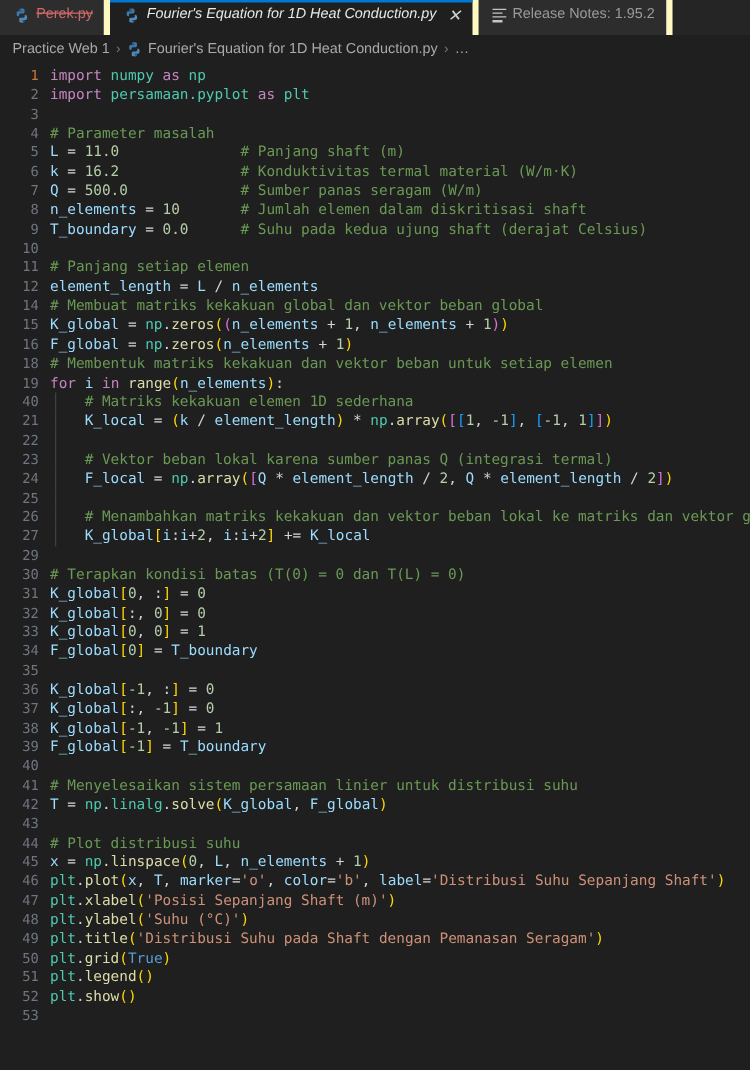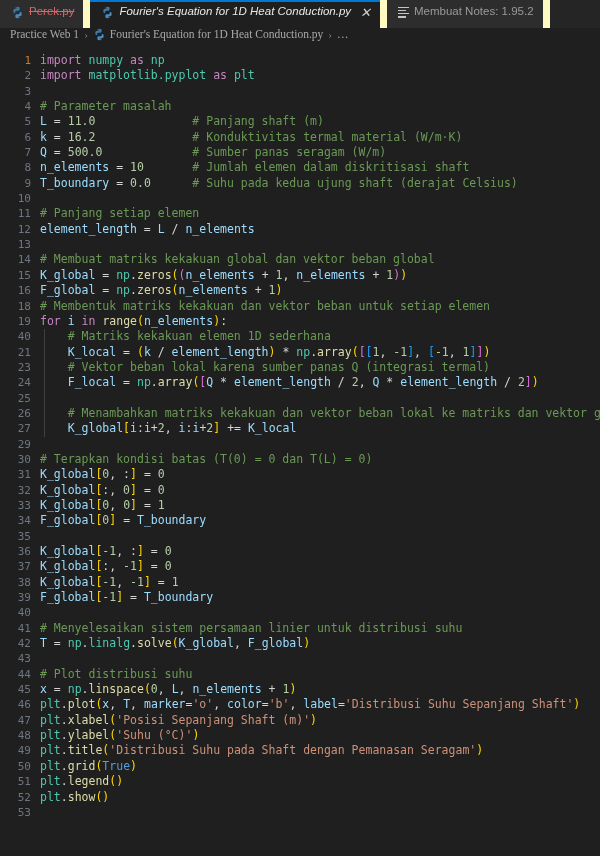--- a/index.html
+++ b/index.html
@@ -19,21 +19,21 @@
     align-items: stretch;
     flex: 0 0 28px;
     overflow: hidden;
   }
   .tab {
     display: flex;
     align-items: center;
     gap: 5px;
     padding: 0 9px 4px 11px;
     background: #2d2d2d;
-    border-right: 7px solid #fef9c3;
+    border-right: 5px solid #fef9c3;
     font-family: "Liberation Sans", sans-serif;
     font-size: 11.5px;
     color: #9a9a9a;
     white-space: nowrap;
     position: relative;
     cursor: pointer;
   }
   .tab.active {
     background: #1f1f1f;
     color: #e8e8e8;
@@ -70,24 +70,24 @@
   .notes-icon i:nth-child(3){ width: 100%; }
   .notes-icon i:nth-child(4){ width: 70%; }
   .tabfill { flex: 1 1 auto; background: #252526; border-left: 1px solid #252526;}
 
   
   .breadcrumb {
     height: 22px;
     flex: 0 0 22px;
     background: #1f1f1f;
     display: flex;
-    align-items: flex-start;
+    align-items: center;
     gap: 4px;
     padding: 0 0 0 10px;
-    font-family: Liberation Serif, serif;
+    font-family: Liberation Sans, sans-serif;
     font-size: 11.5px;
     color: #a9a9a9;
     white-space: nowrap;
   }
   .bc-sep { color: #7a7a7a; font-size: 11px; padding: 0 1px; }
   .bc-item { cursor: pointer; }
 
   
   .editor {
     flex: 1 1 auto;
@@ -169,60 +169,60 @@
     <span class="tab-close">✕</span>
   </div>
 
   <div class="tab">
     <span class="notes-icon">
         <i></i>
         <i></i>
         <i></i>
         <i></i>
       </span>
-    <span class="tab-label">Membuat Notes: 1.95.2</span>
+    <span class="tab-label">Release Notes: 1.95.2</span>
   </div>
 
   <div class="tabfill"></div>
 </div>
 
 <div class="breadcrumb">
   <span class="bc-item">Practice Web 1</span>
   <span class="bc-sep">›</span>
   <svg class="py-icon" viewBox="0 0 16 16">
     <path fill="#3c78aa" d="M7.9 1C5.3 1 5.5 2.1 5.5 2.1v1.2h2.5v.4H4.5S2.8 3.5 2.8 6.1c0 2.6 1.5 2.5 1.5 2.5h.9V7.3s0-1.5 1.5-1.5h2.5s1.4 0 1.4-1.4V2.4S10.8 1 7.9 1zM6.5 1.8c.3 0 .5.2.5.5s-.2.5-.5.5-.5-.2-.5-.5.2-.5.5-.5z"></path>
     <path fill="#4b8bbe" d="M8.1 15c2.6 0 2.4-1.1 2.4-1.1v-1.2H8v-.4h3.5s1.7.2 1.7-2.4c0-2.6-1.5-2.5-1.5-2.5h-.9v1.3s0 1.5-1.5 1.5H6.8s-1.4 0-1.4 1.4v2S5.2 15 8.1 15zm1.4-.8a.5.5 0 1 1 0-1 .5.5 0 0 1 0 1z"></path>
   </svg>
   <span class="bc-item">Fourier's Equation for 1D Heat Conduction.py</span>
   <span class="bc-sep">›</span>
   <span class="bc-item">…</span>
 </div>
 
 <div class="editor">
   <div class="code-area" id="code-area">
       <div class="line current"><div class="ln">1</div><div class="code"><span class="kw">import</span><span class="op"> </span><span class="mod">numpy</span><span class="op"> </span><span class="kw">as</span><span class="op"> </span><span class="mod">np</span></div></div>
-      <div class="line"><div class="ln">2</div><div class="code"><span class="kw">import</span><span class="op"> </span><span class="mod">matplotlib.pyplot</span><span class="op"> </span><span class="kw">as</span><span class="op"> </span><span class="mod">plt</span></div></div>
+      <div class="line"><div class="ln">2</div><div class="code"><span class="kw">import</span><span class="op"> </span><span class="mod">persamaan.pyplot</span><span class="op"> </span><span class="kw">as</span><span class="op"> </span><span class="mod">plt</span></div></div>
       <div class="line"><div class="ln">3</div><div class="code"></div></div>
       <div class="line"><div class="ln">4</div><div class="code"><span class="cmt"># Parameter masalah</span></div></div>
       <div class="line"><div class="ln">5</div><div class="code"><span class="var">L</span><span class="op"> = </span><span class="num">11.0</span><span class="op">              </span><span class="cmt"># Panjang shaft (m)</span></div></div>
       <div class="line"><div class="ln">6</div><div class="code"><span class="var">k</span><span class="op"> = </span><span class="num">16.2</span><span class="op">              </span><span class="cmt"># Konduktivitas termal material (W/m·K)</span></div></div>
       <div class="line"><div class="ln">7</div><div class="code"><span class="var">Q</span><span class="op"> = </span><span class="num">500.0</span><span class="op">             </span><span class="cmt"># Sumber panas seragam (W/m)</span></div></div>
       <div class="line"><div class="ln">8</div><div class="code"><span class="var">n_elements</span><span class="op"> = </span><span class="num">10</span><span class="op">       </span><span class="cmt"># Jumlah elemen dalam diskritisasi shaft</span></div></div>
       <div class="line"><div class="ln">9</div><div class="code"><span class="var">T_boundary</span><span class="op"> = </span><span class="num">0.0</span><span class="op">      </span><span class="cmt"># Suhu pada kedua ujung shaft (derajat Celsius)</span></div></div>
       <div class="line"><div class="ln">10</div><div class="code"></div></div>
       <div class="line"><div class="ln">11</div><div class="code"><span class="cmt"># Panjang setiap elemen</span></div></div>
       <div class="line"><div class="ln">12</div><div class="code"><span class="var">element_length</span><span class="op"> = </span><span class="var">L</span><span class="op"> / </span><span class="var">n_elements</span></div></div>
-      <div class="line"><div class="ln">13</div><div class="code"></div></div>
       <div class="line"><div class="ln">14</div><div class="code"><span class="cmt"># Membuat matriks kekakuan global dan vektor beban global</span></div></div>
       <div class="line"><div class="ln">15</div><div class="code"><span class="var">K_global</span><span class="op"> = </span><span class="mod">np</span><span class="op">.</span><span class="fn">zeros</span><span class="bl">(</span><span class="b2">(</span><span class="var">n_elements</span><span class="op"> + </span><span class="num">1</span><span class="op">, </span><span class="var">n_elements</span><span class="op"> + </span><span class="num">1</span><span class="b2">)</span><span class="bl">)</span></div></div>
       <div class="line"><div class="ln">16</div><div class="code"><span class="var">F_global</span><span class="op"> = </span><span class="mod">np</span><span class="op">.</span><span class="fn">zeros</span><span class="bl">(</span><span class="var">n_elements</span><span class="op"> + </span><span class="num">1</span><span class="bl">)</span></div></div>
       <div class="line"><div class="ln">18</div><div class="code"><span class="cmt"># Membentuk matriks kekakuan dan vektor beban untuk setiap elemen</span></div></div>
       <div class="line"><div class="ln">19</div><div class="code"><span class="kw">for</span><span class="op"> </span><span class="var">i</span><span class="op"> </span><span class="kw">in</span><span class="op"> </span><span class="fn">range</span><span class="bl">(</span><span class="var">n_elements</span><span class="bl">)</span><span class="op">:</span></div></div>
       <div class="line guide"><div class="ln">40</div><div class="code"><span class="op">    </span><span class="cmt"># Matriks kekakuan elemen 1D sederhana</span></div></div>
       <div class="line guide"><div class="ln">21</div><div class="code"><span class="op">    </span><span class="var">K_local</span><span class="op"> = </span><span class="bl">(</span><span class="var">k</span><span class="op"> / </span><span class="var">element_length</span><span class="bl">)</span><span class="op"> * </span><span class="mod">np</span><span class="op">.</span><span class="fn">array</span><span class="bl">(</span><span class="b2">[</span><span class="b3">[</span><span class="num">1</span><span class="op">, </span><span class="num">-1</span><span class="b3">]</span><span class="op">, </span><span class="b3">[</span><span class="num">-1</span><span class="op">, </span><span class="num">1</span><span class="b3">]</span><span class="b2">]</span><span class="bl">)</span></div></div>
+      <div class="line guide"><div class="ln">22</div><div class="code"></div></div>
       <div class="line guide"><div class="ln">23</div><div class="code"><span class="op">    </span><span class="cmt"># Vektor beban lokal karena sumber panas Q (integrasi termal)</span></div></div>
       <div class="line guide"><div class="ln">24</div><div class="code"><span class="op">    </span><span class="var">F_local</span><span class="op"> = </span><span class="mod">np</span><span class="op">.</span><span class="fn">array</span><span class="bl">(</span><span class="b2">[</span><span class="var">Q</span><span class="op"> * </span><span class="var">element_length</span><span class="op"> / </span><span class="num">2</span><span class="op">, </span><span class="var">Q</span><span class="op"> * </span><span class="var">element_length</span><span class="op"> / </span><span class="num">2</span><span class="b2">]</span><span class="bl">)</span></div></div>
       <div class="line guide"><div class="ln">25</div><div class="code"></div></div>
       <div class="line guide"><div class="ln">26</div><div class="code"><span class="op">    </span><span class="cmt"># Menambahkan matriks kekakuan dan vektor beban lokal ke matriks dan vektor global</span></div></div>
       <div class="line guide"><div class="ln">27</div><div class="code"><span class="op">    </span><span class="var">K_global</span><span class="bl">[</span><span class="var">i</span><span class="op">:</span><span class="var">i</span><span class="op">+</span><span class="num">2</span><span class="op">, </span><span class="var">i</span><span class="op">:</span><span class="var">i</span><span class="op">+</span><span class="num">2</span><span class="bl">]</span><span class="op"> += </span><span class="var">K_local</span></div></div>
       <div class="line"><div class="ln">29</div><div class="code"></div></div>
       <div class="line"><div class="ln">30</div><div class="code"><span class="cmt"># Terapkan kondisi batas (T(0) = 0 dan T(L) = 0)</span></div></div>
       <div class="line"><div class="ln">31</div><div class="code"><span class="var">K_global</span><span class="bl">[</span><span class="num">0</span><span class="op">, :</span><span class="bl">]</span><span class="op"> = </span><span class="num">0</span></div></div>
       <div class="line"><div class="ln">32</div><div class="code"><span class="var">K_global</span><span class="bl">[</span><span class="op">:, </span><span class="num">0</span><span class="bl">]</span><span class="op"> = </span><span class="num">0</span></div></div>
       <div class="line"><div class="ln">33</div><div class="code"><span class="var">K_global</span><span class="bl">[</span><span class="num">0</span><span class="op">, </span><span class="num">0</span><span class="bl">]</span><span class="op"> = </span><span class="num">1</span></div></div>

